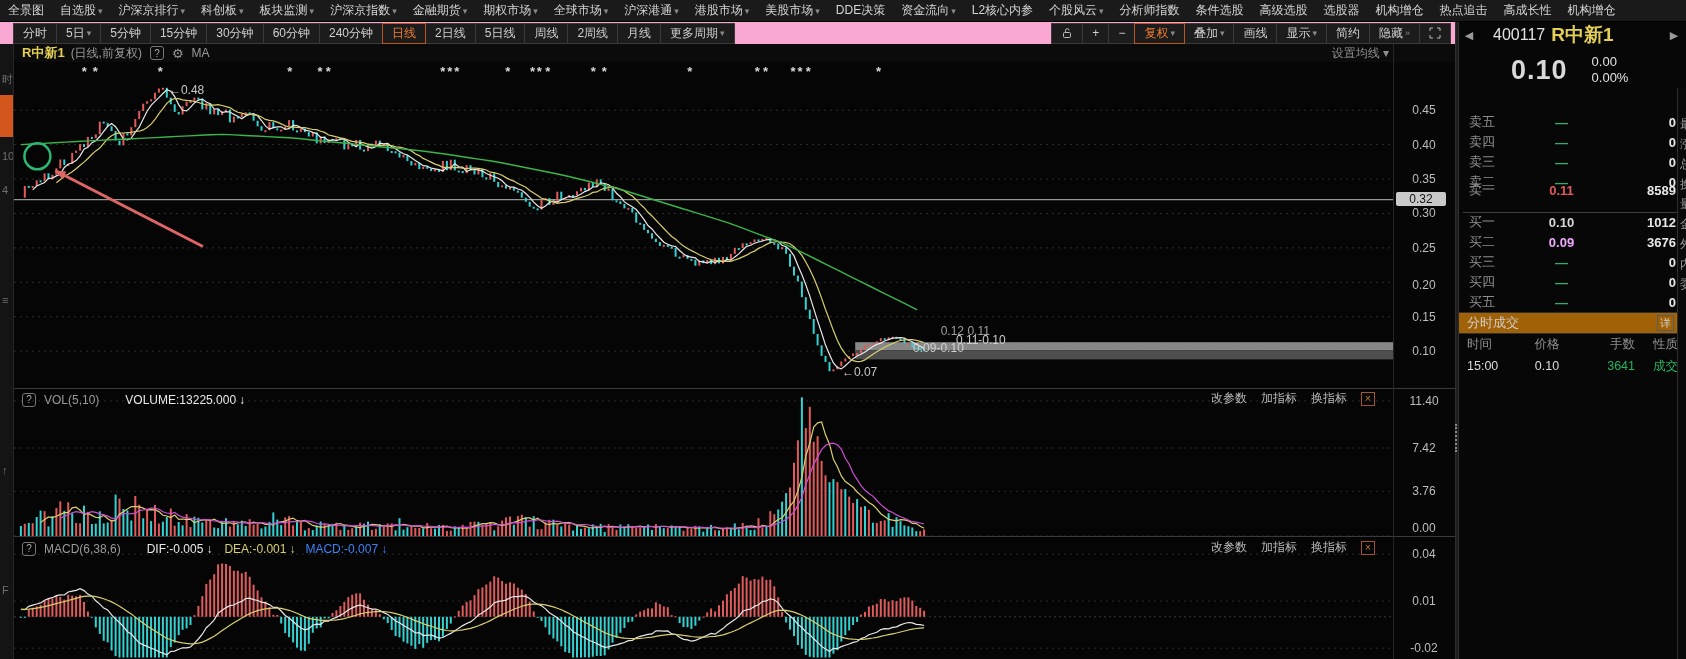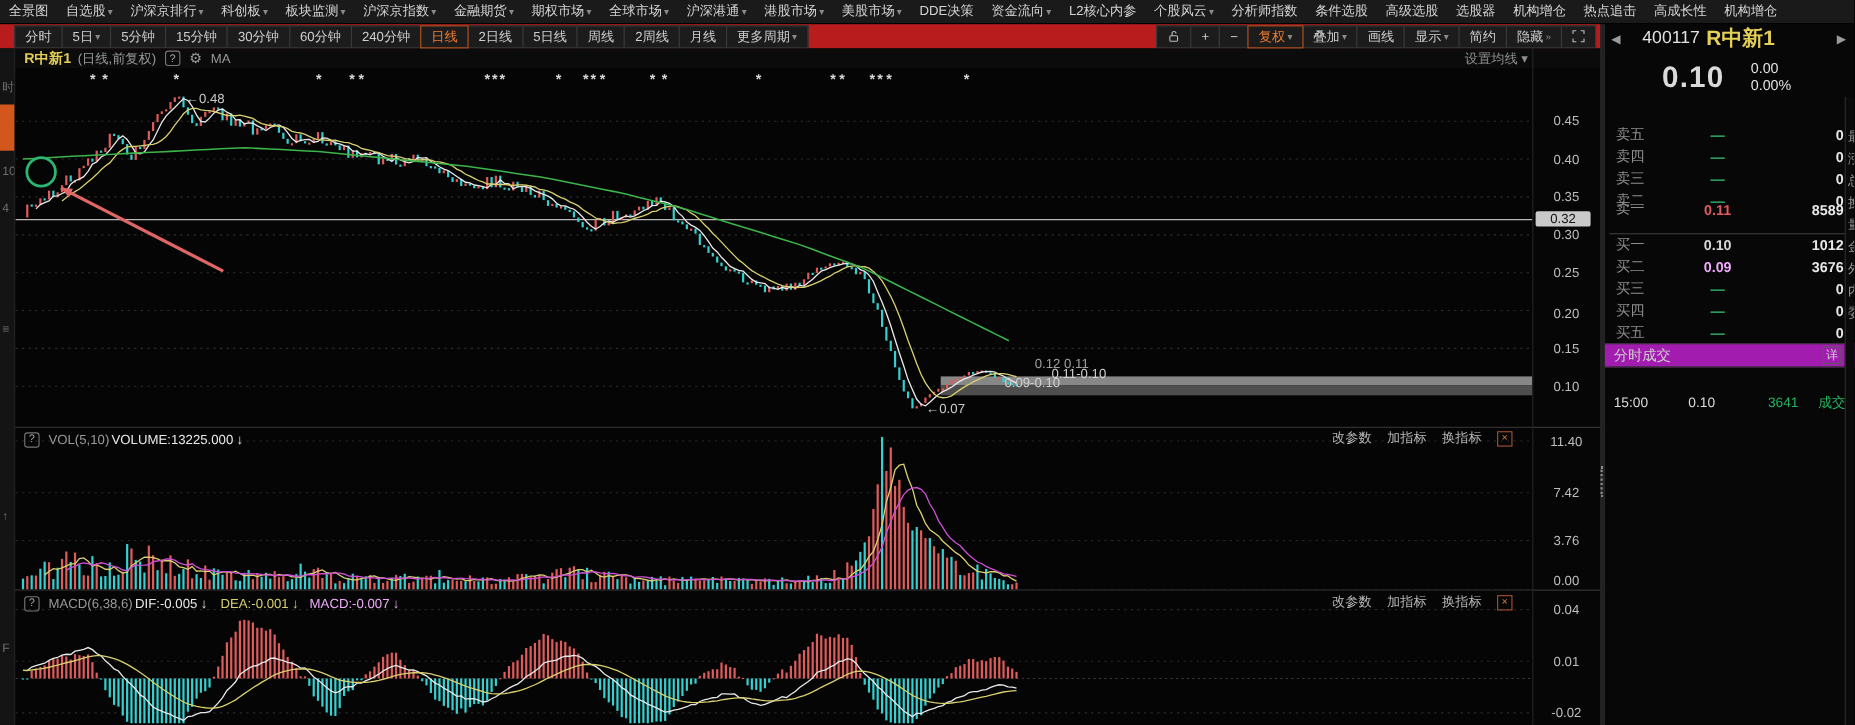--- a/index.html
+++ b/index.html
@@ -4,21 +4,21 @@
 <style>
 *{margin:0;padding:0;box-sizing:border-box}
 html,body{background:#000}
 body{font-family:"Liberation Sans","DejaVu Sans",sans-serif}
 .screen{position:relative;width:1686px;height:659px;overflow:hidden;background:#060606;color:#ccc}
 
 .menubar{position:absolute;left:0;top:0;width:1686px;height:22px;background:#1a1a1a;border-bottom:1px solid #000;display:flex;align-items:center;white-space:nowrap;overflow:hidden}
 .menu-item{flex:0 0 auto;padding:0 8px;font-size:12px;color:#d4d4d4;cursor:default}
 .menu-item .caret{color:#8a8a8a;font-size:9px;margin-left:2px}
 
-.toolbar{position:absolute;left:0;top:22px;width:1455px;height:22px;background:#b91c1c;display:flex;align-items:center}
+.toolbar{position:absolute;left:0;top:22px;width:1455px;height:22px;background:#f9a8d4;display:flex;align-items:center}
 .tb-group{display:flex;height:21px;margin-left:14px}
 .tb-btn{padding:0 9px;font-size:12px;color:#cfcfcf;border:1px solid #3a3a3a;margin-left:-1px;display:flex;align-items:center;justify-content:center;background:#1c1c1c}
 .tb-btn .caret{color:#8a8a8a;font-size:9px;margin-left:2px}
 .tb-btn.selected{border-color:#b85520;color:#ef7d33;z-index:2;position:relative}
 .tools{position:absolute;right:4px;top:0;height:22px;display:flex;align-items:center}
 .tools .tb-btn{height:21px}
 
 .leftstrip{position:absolute;left:0;top:44px;width:14px;height:615px;background:#141414;border-right:1px solid #262626;overflow:hidden}
 .leftstrip .tab-orange{position:absolute;left:0;top:51px;width:14px;height:42px;background:#d3571c}
 .ls-glyph{position:absolute;left:2px;width:20px;font-size:11px;color:#6f6f6f;overflow:hidden}
@@ -32,23 +32,23 @@
 .ct-settings{position:absolute;right:66px;color:#8f8f8f}
 svg.plot{position:absolute;left:14px;background:#050505}
 #main-svg{top:62px}
 #vol-svg{top:389px}
 #macd-svg{top:537px}
 .hdiv{position:absolute;left:14px;width:1441px;height:1px;background:#3a3a3a}
 .vline{position:absolute;top:44px;width:1px;height:615px;background:#262626}
 
 .panel-header{position:absolute;left:14px;width:1379px;height:19px;display:flex;align-items:center;font-size:12px;pointer-events:none}
 .ph-ind{color:#9a9a9a;margin-left:8px}
-.ph-val{color:#e8e8e8;margin-left:2px}
+.ph-val{color:#e8e8e8;margin-left:26px}
 .ph-dea{color:#d8cf6e;margin-left:12px}
-.ph-macd{color:#f0abfc;margin-left:10px}
+.ph-macd{color:#3b82f6;margin-left:10px}
 .ph-arrow{margin-left:3px}
 .panel-actions{position:absolute;width:260px;display:flex;justify-content:flex-end;align-items:center;font-size:12px;color:#b9b9b9;gap:14px}
 .pa-close{width:14px;height:14px;border:1px solid #a4552a;color:#c87a3c;font-size:10px;line-height:12px;text-align:center}
 
 .axis-label{position:absolute;left:1396px;width:56px;text-align:center;font-size:12px;color:#bdbdbd}
 .axis-tag{position:absolute;left:1396px;width:50px;text-align:center;font-size:12px;color:#151515;background:#c9c9c9;border-radius:2px}
 
 .vdivider{position:absolute;left:1455px;top:22px;width:4px;height:637px;background:#1f1f1f;border-left:1px solid #2e2e2e;border-right:1px solid #2e2e2e}
 .grip{position:absolute;left:1455px;top:424px;width:4px;height:28px;border-left:2px dotted #8a8a8a}
 
@@ -67,21 +67,21 @@
 .wb-spacer{flex:1}
 .ob-row{position:absolute;left:0;width:227px;height:20px;display:flex;align-items:center;font-size:13px;padding:0 10px}
 .ob-label{color:#8e8e8e;width:44px}
 .ob-price{flex:1;text-align:center;font-weight:bold}
 .ob-qty{width:66px;text-align:right;color:#e8e8e8;font-weight:bold}
 .ob-sep{position:absolute;left:4px;width:219px;height:1px;background:#3c3c3c}
 .p-dash{color:#2fae6b}
 .p-red{color:#e05b5b}
 .p-green{color:#f0abfc}
 .p-flat{color:#d8d8d8}
-.ticks-bar{position:absolute;left:0;top:290px;width:227px;height:22px;background:#a21caf;border-top:1px solid #303030;border-bottom:1px solid #303030;display:flex;align-items:center;font-size:13px;color:#cfcfcf;padding:0 8px}
+.ticks-bar{position:absolute;left:0;top:290px;width:227px;height:22px;background:#a16207;border-top:1px solid #303030;border-bottom:1px solid #303030;display:flex;align-items:center;font-size:13px;color:#cfcfcf;padding:0 8px}
 .detail-btn{position:absolute;right:12px;width:17px;height:16px;border:1px solid #5a5a5a;font-size:11px;color:#cfcfcf;text-align:center;line-height:15px}
 .tt-head{position:absolute;left:0;top:312px;width:227px;height:20px;display:flex;align-items:center;font-size:12.5px;color:#909090;padding:0 8px}
 .tt-row{position:absolute;left:0;top:334px;width:227px;height:20px;display:flex;align-items:center;font-size:12.5px;color:#dcdcdc;padding:0 8px}
 .tc-time{width:52px;text-align:left}
 .tc-price{width:56px;text-align:center}
 .tc-qty{width:60px;text-align:right}
 .tc-type{flex:1;text-align:right}
 .g-green{color:#21b45f}
 
 .edge-sliver{position:absolute;left:1677px;top:88px;width:9px;height:571px;overflow:hidden;border-left:1px solid #2e2e2e;background:#0a0a0a}
@@ -1099,20 +1099,26 @@
         <div class="ob-row" style="top: 270px;">
           <span class="ob-label">买五</span>
           <span class="ob-price p-dash">—</span>
           <span class="ob-qty">0</span>
         </div>
       </div>
     <div class="ticks-bar">
       <span>分时成交</span>
       <span class="detail-btn">详</span>
     </div>
+    <div class="tt-head" id="tt-head">
+        <span class="tc-time">时间</span>
+        <span class="tc-price">价格</span>
+        <span class="tc-qty">手数</span>
+        <span class="tc-type">性质</span>
+      </div>
     <div id="tt-rows">
         <div class="tt-row">
           <span class="tc-time">15:00</span>
           <span class="tc-price">0.10</span>
           <span class="tc-qty g-green">3641</span>
           <span class="tc-type g-green">成交</span>
         </div>
       </div>
   </div>
 

